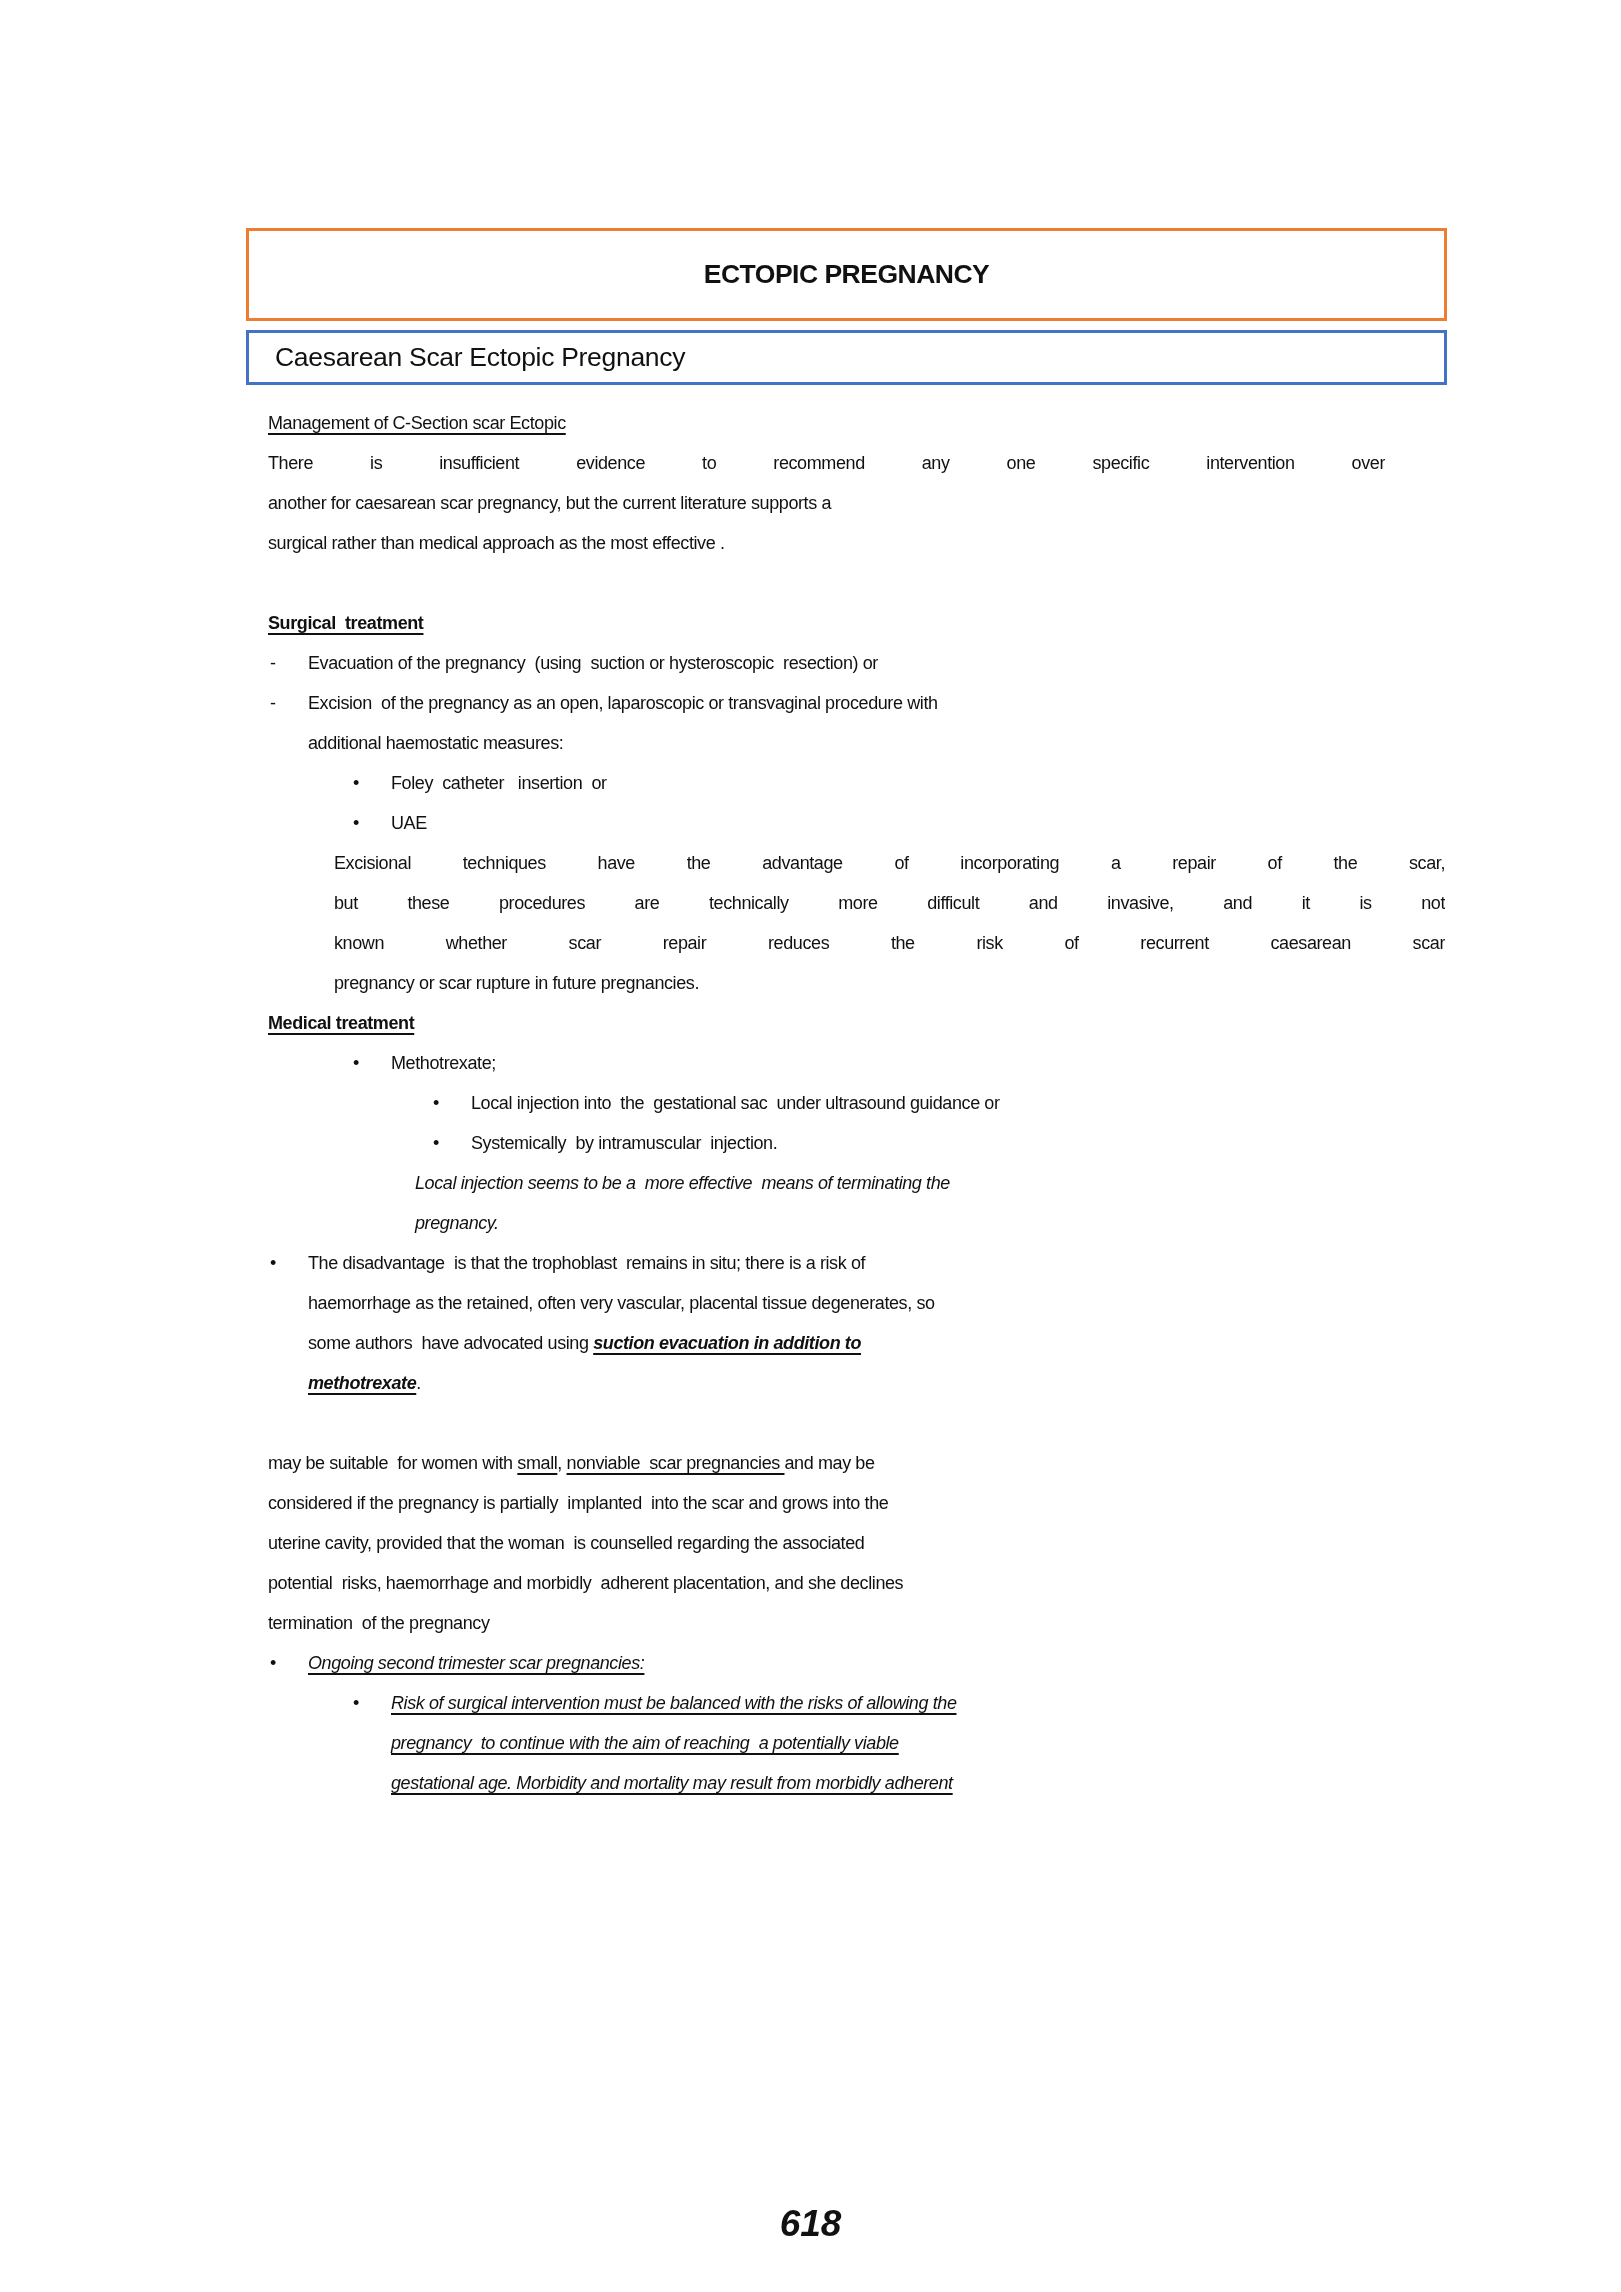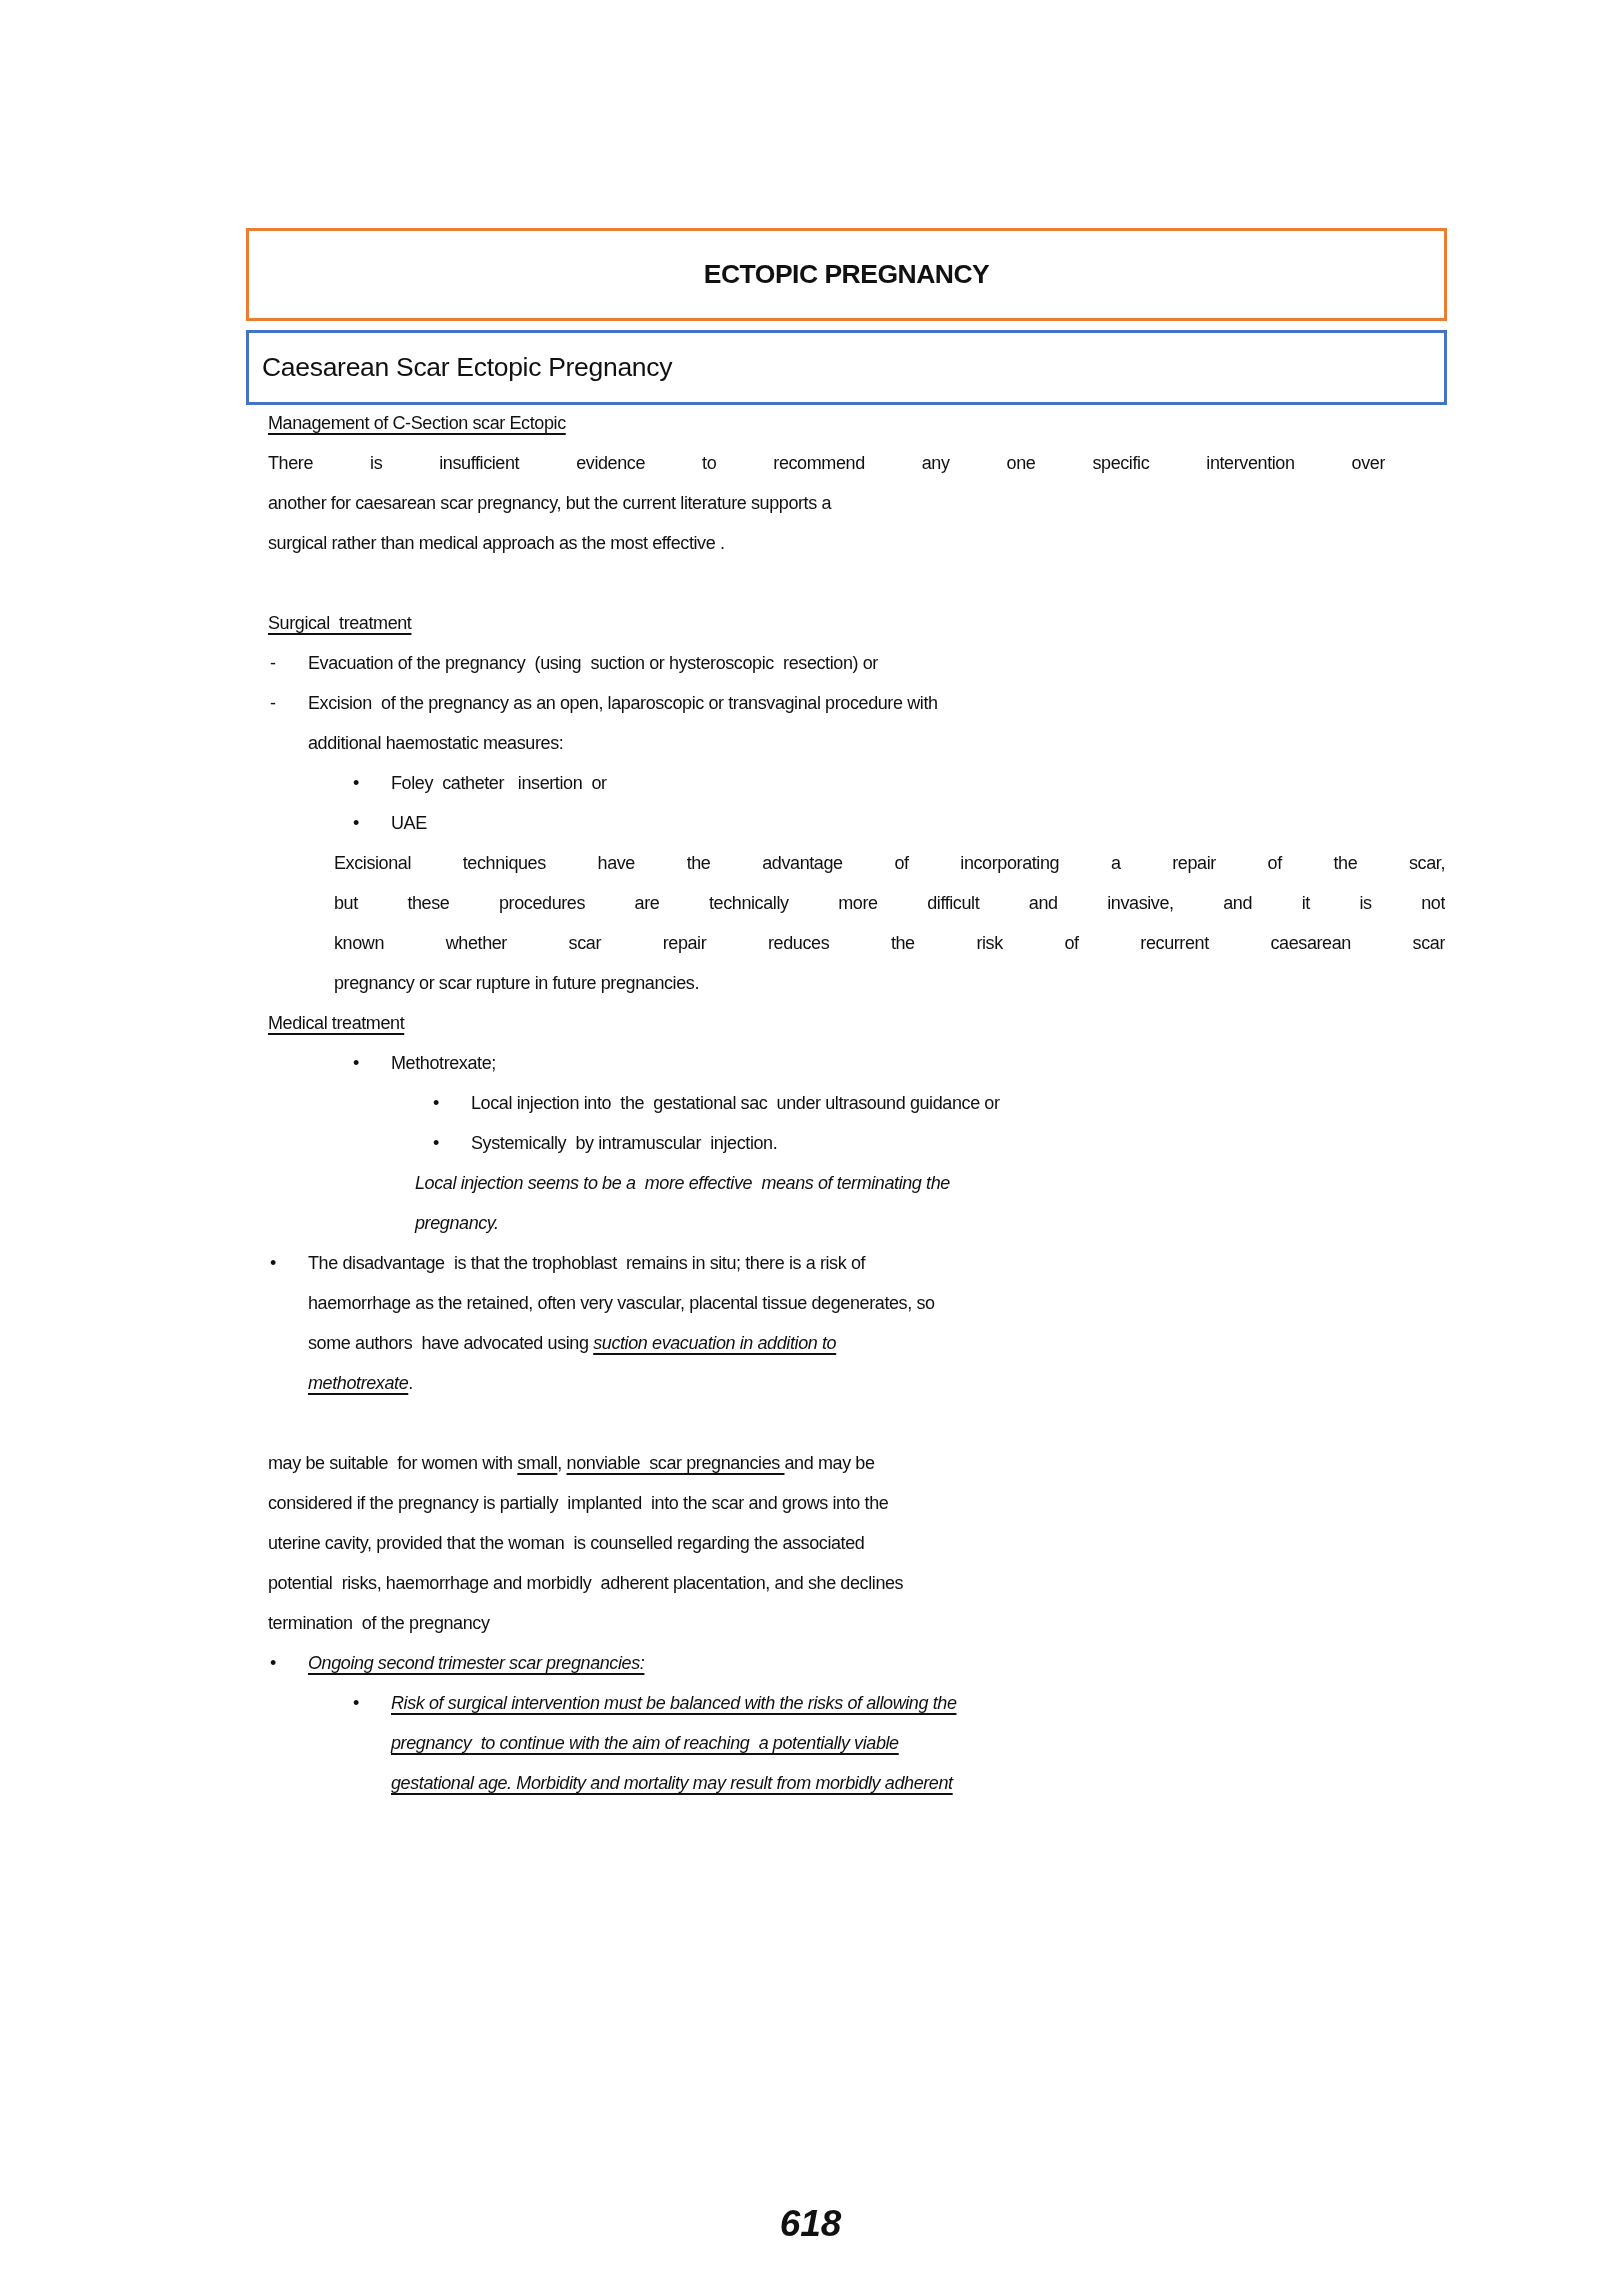--- a/index.html
+++ b/index.html
@@ -2,31 +2,31 @@
 <html><head>
 <meta charset="utf-8">
 <style>
   html, body { margin:0; padding:0; background:#ffffff; }
   body { width:1621px; height:2293px; position:relative; overflow:hidden;
          font-family:"Liberation Sans", sans-serif; color:#111; }
   .box { position:absolute; left:246px; width:1201px; box-sizing:border-box; background:#fff; }
   .box-title { top:228px; height:93px; border:3.9px solid #ED7D31;
                display:flex; align-items:center; justify-content:center; }
   .box-title span { font-weight:bold; font-size:26.5px; letter-spacing:-0.5px;text-align:right; }
-  .box-sub { top:330px; height:75px; border:3.9px solid #4472C4;
-             display:flex; align-items:center; padding-left:13px; }
+  .box-sub { top:330px; height:55px; border:3.9px solid #4472C4;
+             display:flex; align-items:center; padding-left:26px; }
   .box-sub span { font-size:26.5px; letter-spacing:-0.3px; }
 
   .content { position:absolute; left:268px; top:403px; width:1176px; }
   .ln { height:40px; line-height:40px; font-size:18px; white-space:nowrap;
         letter-spacing:-0.4px; position:relative; }
   .ln.blank { height:40px; }
   .just { text-align:justify; text-align-last:justify; white-space:normal; overflow:hidden; }
   .u { text-decoration:underline; text-underline-offset:3.9px; text-decoration-thickness:2px; }
-  .b { font-weight:normal; }
+  .b { font-weight:bold; }
   .i { font-style:italic; }
   .mark { position:absolute; }
   .dash { left:2px; }
   .in1 { padding-left:40px; }
   .in-ex { padding-left:66px; }
   .b1 { left:85px; }
   .in-b1 { padding-left:123px; }
   .b2 { left:165px; }
   .in-b2 { padding-left:203px; }
   .in-note { padding-left:147px; }

